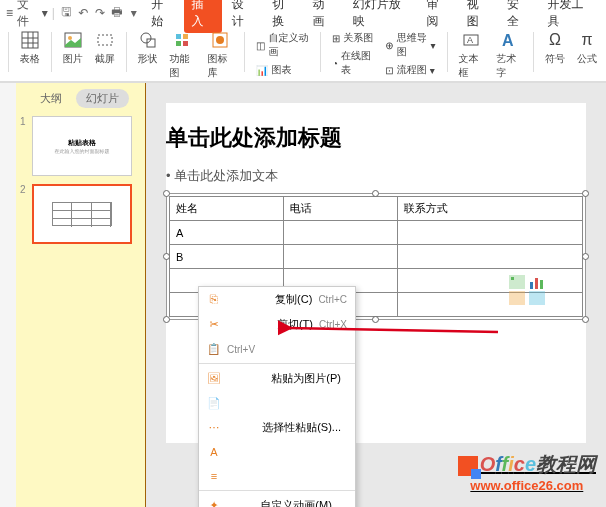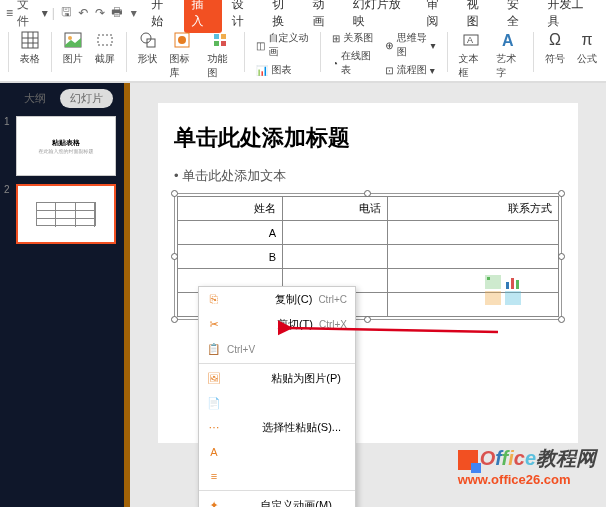--- a/index.html
+++ b/index.html
@@ -14,57 +14,57 @@
     .sep { color: #ccc; margin: 0 2px; }
     
     .ribbon { display: flex; align-items: flex-start; padding: 4px 6px; gap: 6px; height: 56px; background: #fff; border-bottom: 1px solid #ddd; }
     .ribbon-group { display: flex; flex-direction: column; align-items: center; font-size: 10px; color: #444; gap: 2px; padding: 0 3px; }
     .ribbon-icon { width: 20px; height: 20px; display: flex; align-items: center; justify-content: center; }
     .ribbon-sep { width: 1px; background: #ddd; height: 40px; margin: 2px 2px; }
     .ribbon-small { display: flex; flex-direction: column; gap: 2px; font-size: 10px; }
     .ribbon-small-item { display: flex; align-items: center; gap: 3px; padding: 1px 3px; color: #444; }
     
     .main-area { display: flex; height: calc(100% - 82px); }
-    .side-panel { width: 130px; background: #0f172a; border-right: 6px solid #a16207; padding: 6px 4px; }
+    .side-panel { width: 130px; background: #fef9c3; border-right: 1px solid #a16207; padding: 6px 4px; margin-left: 16px; }
     .side-tabs { display: flex; gap: 4px; font-size: 11px; margin-bottom: 8px; padding-left: 10px; }
     .side-tab { padding: 2px 10px; cursor: pointer; color: #666; }
     .side-tab.active { background: #ddd; border-radius: 10px; }
     .thumb-row { display: flex; align-items: flex-start; gap: 4px; margin-bottom: 8px; }
     .thumb-num { font-size: 10px; color: #888; width: 8px; }
     .thumb { width: 100px; height: 60px; background: #fff; border: 1px solid #ccc; display: flex; flex-direction: column; align-items: center; justify-content: center; font-size: 7px; }
     .thumb.selected { border: 2px solid #f25022; }
     .thumb-table { width: 60px; height: 24px; border: 1px solid #888; }
     .thumb-table-row { height: 8px; border-bottom: 1px solid #888; display: flex; }
     .thumb-table-cell { flex: 1; border-right: 1px solid #888; }
     
     .slide-area { flex: 1; background: #e8e8e8; padding: 20px 10px; position: relative; overflow: hidden; }
-    .slide { background: #fff; width: 420px; margin: 0 auto; padding: 20px 16px; min-height: 340px; position: relative; }
+    .slide { background: #fff; width: 420px; margin: 0 auto; padding: 20px 0; min-height: 340px; position: relative; }
     .slide-title { font-size: 22px; font-weight: bold; margin-bottom: 14px; }
     .slide-bullet { font-size: 13px; color: #555; margin-bottom: 8px; }
-    .content-box { border: 1px solid #999; position: relative; padding: 2px; text-align: right; }
+    .content-box { border: 1px solid #999; position: relative; padding: 2px; }
     .handle { position: absolute; width: 7px; height: 7px; background: #fff; border: 1px solid #666; border-radius: 50%; }
     .h-tl { top: -4px; left: -4px; } .h-tc { top: -4px; left: 50%; margin-left: -4px; } .h-tr { top: -4px; right: -4px; }
     .h-ml { top: 50%; left: -4px; margin-top: -4px; } .h-mr { top: 50%; right: -4px; margin-top: -4px; }
     .h-bl { bottom: -4px; left: -4px; } .h-bc { bottom: -4px; left: 50%; margin-left: -4px; } .h-br { bottom: -4px; right: -4px; }
     
     table.data-table { width: 100%; border-collapse: collapse; font-size: 11px; }
     table.data-table td { border: 1px solid #888; padding: 4px 6px; height: 24px; }
     .table-icons { position: absolute; right: 40px; bottom: 30px; display: flex; gap: 4px; }
     .mini-chart { width: 16px; height: 14px; }
     
     .context-menu { position: absolute; top: 286px; left: 198px; width: 158px; background: #fff; border: 1px solid #ccc; box-shadow: 2px 2px 6px rgba(0,0,0,0.2); font-size: 11px; z-index: 100; }
     .cm-item { display: flex; align-items: center; padding: 5px 8px; cursor: pointer; gap: 6px; }
     .cm-icon { width: 14px; height: 14px; display: flex; align-items: center; justify-content: center; color: #e67e22; font-size: 11px; }
     .cm-label { flex: 1; text-align: right; }
     .cm-shortcut { color: #888; font-size: 10px; }
     .cm-sep { height: 1px; background: #ddd; margin: 2px 0; }
     
     .red-arrow { position: absolute; top: 320px; left: 278px; z-index: 101; pointer-events: none; }
     
-    .watermark { position: absolute; bottom: 20px; right: 10px; text-align: left; z-index: 200; }
+    .watermark { position: absolute; bottom: 14px; right: 10px; text-align: center; z-index: 200; text-decoration: underline; }
     .wm-title { font-size: 20px; font-weight: bold; font-style: italic; }
     .wm-o { color: #d9534f; } .wm-f1 { color: #337ab7; } .wm-f2 { color: #5cb85c; } .wm-i { color: #f0ad4e; } .wm-c { color: #d9534f; } .wm-e { color: #5bc0de; }
     .wm-rest { color: #444; }
     .wm-url { color: #f25022; font-size: 13px; font-weight: bold; }
     .wm-logo { display: inline-block; width: 20px; height: 20px; background: #f25022; vertical-align: middle; margin-right: 2px; position: relative; }
     .wm-logo::after { content: ""; position: absolute; right: -3px; bottom: -3px; width: 10px; height: 10px; background: #4285f4; }
   </style>
 </head>
 <body>
 
@@ -131,36 +131,36 @@
           <svg width="20" height="20">
             <circle cx="8" cy="8" r="5" fill="none" stroke="#555"></circle>
             <rect x="9" y="9" width="8" height="8" fill="none" stroke="#555"></rect>
           </svg>
         </div>
       <span>形状</span>
     </div>
     <div class="ribbon-group">
       <div class="ribbon-icon">
           <svg width="20" height="20">
-            <rect x="3" y="3" width="14" height="14" fill="none" stroke="#e67e22"></rect>
-            <circle cx="10" cy="10" r="4" fill="#e67e22"></circle>
-          </svg>
-        </div>
-      <span>图标库</span>
-    </div>
-    <div class="ribbon-group">
-      <div class="ribbon-icon">
-          <svg width="20" height="20">
             <rect x="4" y="4" width="5" height="5" fill="#5bc0de"></rect>
             <rect x="11" y="4" width="5" height="5" fill="#f0ad4e"></rect>
             <rect x="4" y="11" width="5" height="5" fill="#5cb85c"></rect>
             <rect x="11" y="11" width="5" height="5" fill="#d9534f"></rect>
           </svg>
         </div>
       <span>功能图</span>
+    </div>
+    <div class="ribbon-group">
+      <div class="ribbon-icon">
+          <svg width="20" height="20">
+            <rect x="3" y="3" width="14" height="14" fill="none" stroke="#e67e22"></rect>
+            <circle cx="10" cy="10" r="4" fill="#e67e22"></circle>
+          </svg>
+        </div>
+      <span>图标库</span>
     </div>
     <div class="ribbon-sep"></div>
     <div class="ribbon-small">
       <div class="ribbon-small-item">
           <span>◫</span>
           <span>自定义动画</span>
         </div>
       <div class="ribbon-small-item">
           <span>📊</span>
           <span>图表</span>

